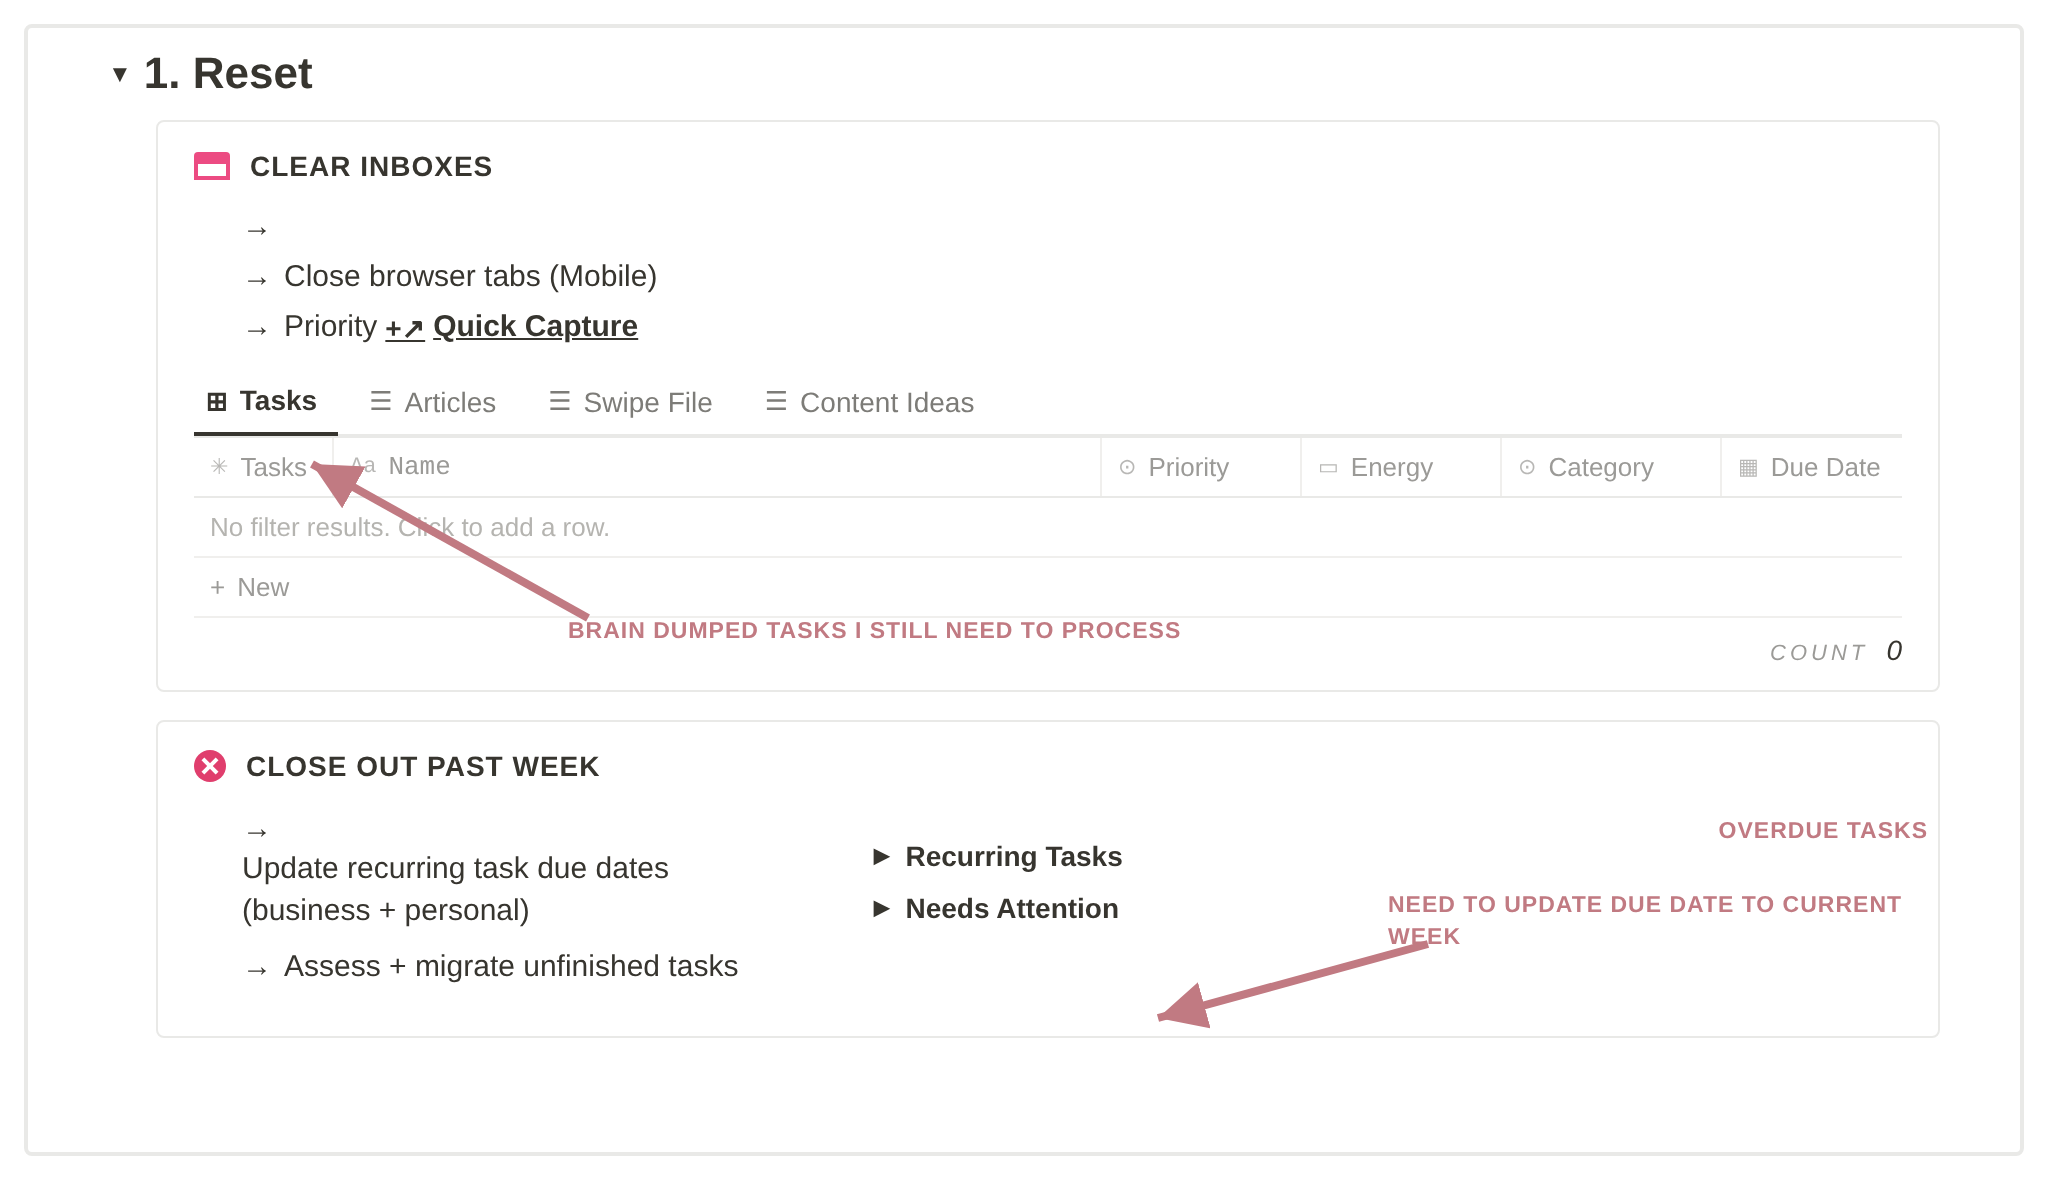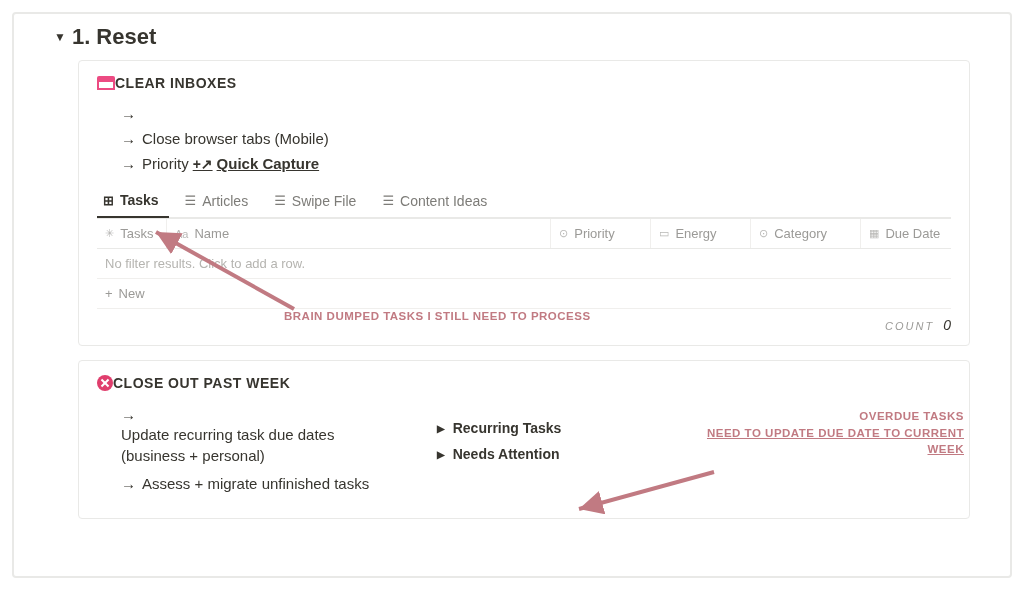--- a/index.html
+++ b/index.html
@@ -39,20 +39,21 @@
     border: 1px solid #e9e9e7;
     border-radius: 4px;
     padding: 14px 18px 10px 18px;
     margin-left: 24px;
     margin-bottom: 14px;
     background: #fff;
   }
   .section-head {
     display: flex;
     align-items: center;
+    gap: 10px;
     margin-bottom: 10px;
   }
   .inbox-icon {
     width: 18px; height: 14px;
     background: #ec4b82;
     border-radius: 2px 2px 0 0;
     position: relative;
   }
   .inbox-icon::after {
     content:"";
@@ -123,21 +124,21 @@
     margin-top:0;
   }
   .db-col {
     font-size:13px; color:#9b9a97;
     padding:7px 8px;
     display:flex;align-items:center;gap:6px;
     border-right:1px solid #f0efed;
   }
   .db-col .colic{font-size:11px;opacity:.7;}
   .c-status{width:70px;}
-  .c-name{flex:1;}
+  .c-name{flex:1;font-family:Liberation Mono, monospace;}
   .c-priority{width:100px;}
   .c-energy{width:100px;}
   .c-category{width:110px;}
   .c-due{width:90px;border-right:none;}
   .empty-row {
     font-size:13px;color:#b5b4b0;padding:7px 8px;
     border-bottom:1px solid #f0efed;
   }
   .new-row {
     font-size:13px;color:#9b9a97;padding:7px 8px;
@@ -297,21 +298,21 @@
   <svg class="anno-arrow" style="left:130px;top:210px;" width="160" height="90">
     <defs>
         <marker id="ah1" markerWidth="8" markerHeight="8" refX="6" refY="3" orient="auto">
           <path d="M0,0 L6,3 L0,6 Z" fill="#c17a82"></path>
         </marker>
       </defs>
     <line x1="150" y1="85" x2="12" y2="8" stroke="#c17a82" stroke-width="4" marker-end="url(#ah1)"></line>
   </svg>
 
   <div class="anno" style="left:720px;top:395px;text-align:right;width:230px;">OVERDUE TASKS</div>
-  <div class="anno" style="left:680px;top:412px;text-align:right;width:270px;text-decoration:underline;">NEED TO UPDATE DUE DATE TO CURRENT WEEK</div>
+  <div class="anno" style="left:680px;top:432px;text-align:left;width:270px;">NEED TO UPDATE DUE DATE TO CURRENT WEEK</div>
   <svg class="anno-arrow" style="left:555px;top:455px;" width="150" height="50">
     <defs>
         <marker id="ah2" markerWidth="8" markerHeight="8" refX="6" refY="3" orient="auto">
           <path d="M0,0 L6,3 L0,6 Z" fill="#c17a82"></path>
         </marker>
       </defs>
     <line x1="145" y1="3" x2="10" y2="40" stroke="#c17a82" stroke-width="4" marker-end="url(#ah2)"></line>
   </svg>
 
 </div>

